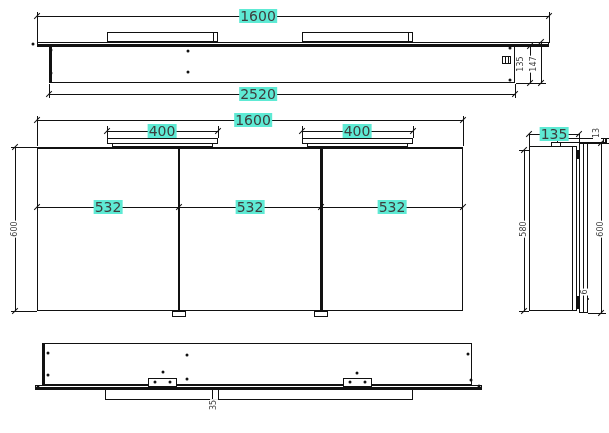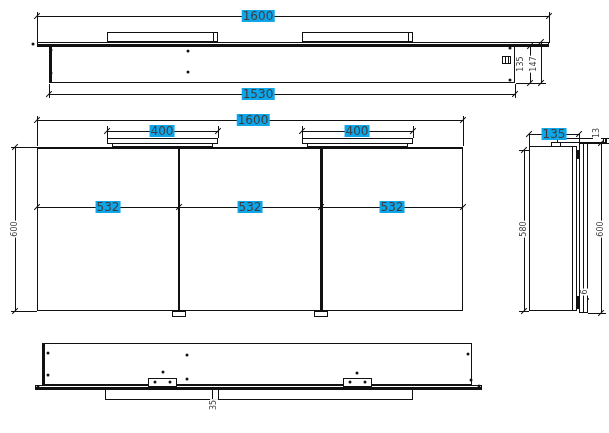--- a/index.html
+++ b/index.html
@@ -9,21 +9,21 @@
     font-family:"DejaVu Sans", sans-serif; overflow:hidden;
   }
   .hl { position:absolute; background:#111; height:1px; }
   .vl { position:absolute; background:#111; width:1px; }
   .box { position:absolute; border:1px solid #111; background:#fff; }
   .solid { position:absolute; background:#111; }
   .dot { position:absolute; width:3px; height:3px; background:#111; border-radius:50%; transform:translate(-50%,-50%); }
   .dot.sm { width:2px; height:2px; }
   .tk { position:absolute; width:1px; height:8px; background:#111; transform:translate(-50%,-50%) rotate(45deg); }
   .lbl {
-    position:absolute; font-size:12px; line-height:1; color:#3d3d3d; background:#0ea5e9;
+    position:absolute; font-size:14px; line-height:1; color:#3d3d3d; background:#5eead4;
     padding:0 1px; white-space:nowrap; transform:translate(-50%,-50%);text-align:center;
   }
   .lblv {
     position:absolute; font-size:8px; line-height:1; color:#3d3d3d; background:#fff;
     padding:0 1px; white-space:nowrap; transform:translate(-50%,-50%) rotate(-90deg);
   }
 </style>
 </head>
 <body>
 
@@ -57,21 +57,21 @@
     <div class="dot" style="left:188px;top:51px"></div>
     <div class="dot" style="left:188px;top:72px"></div>
     <div class="dot" style="left:510px;top:48px"></div>
     <div class="dot" style="left:510px;top:80px"></div>
 
     <div class="hl" style="left:49px;top:94px;width:466px"></div>
     <div class="tk" style="left:49px;top:94px"></div>
     <div class="tk" style="left:515px;top:94px"></div>
     <div class="vl" style="left:49px;top:84px;height:14px"></div>
     <div class="vl" style="left:515px;top:84px;height:14px"></div>
-    <div class="lbl" style="left:258px;top:94px">1530</div>
+    <div class="lbl" style="left:258px;top:94px">2520</div>
 
     <div class="hl" style="left:516px;top:46px;width:20px"></div>
     <div class="hl" style="left:516px;top:83px;width:30px"></div>
     <div class="hl" style="left:537px;top:42px;width:12px"></div>
     <div class="vl" style="left:530px;top:46px;height:37px"></div>
     <div class="tk" style="left:530px;top:46px"></div>
     <div class="tk" style="left:530px;top:83px"></div>
     <div class="vl" style="left:541px;top:42px;height:41px"></div>
     <div class="tk" style="left:541px;top:42px"></div>
     <div class="tk" style="left:541px;top:83px"></div>

